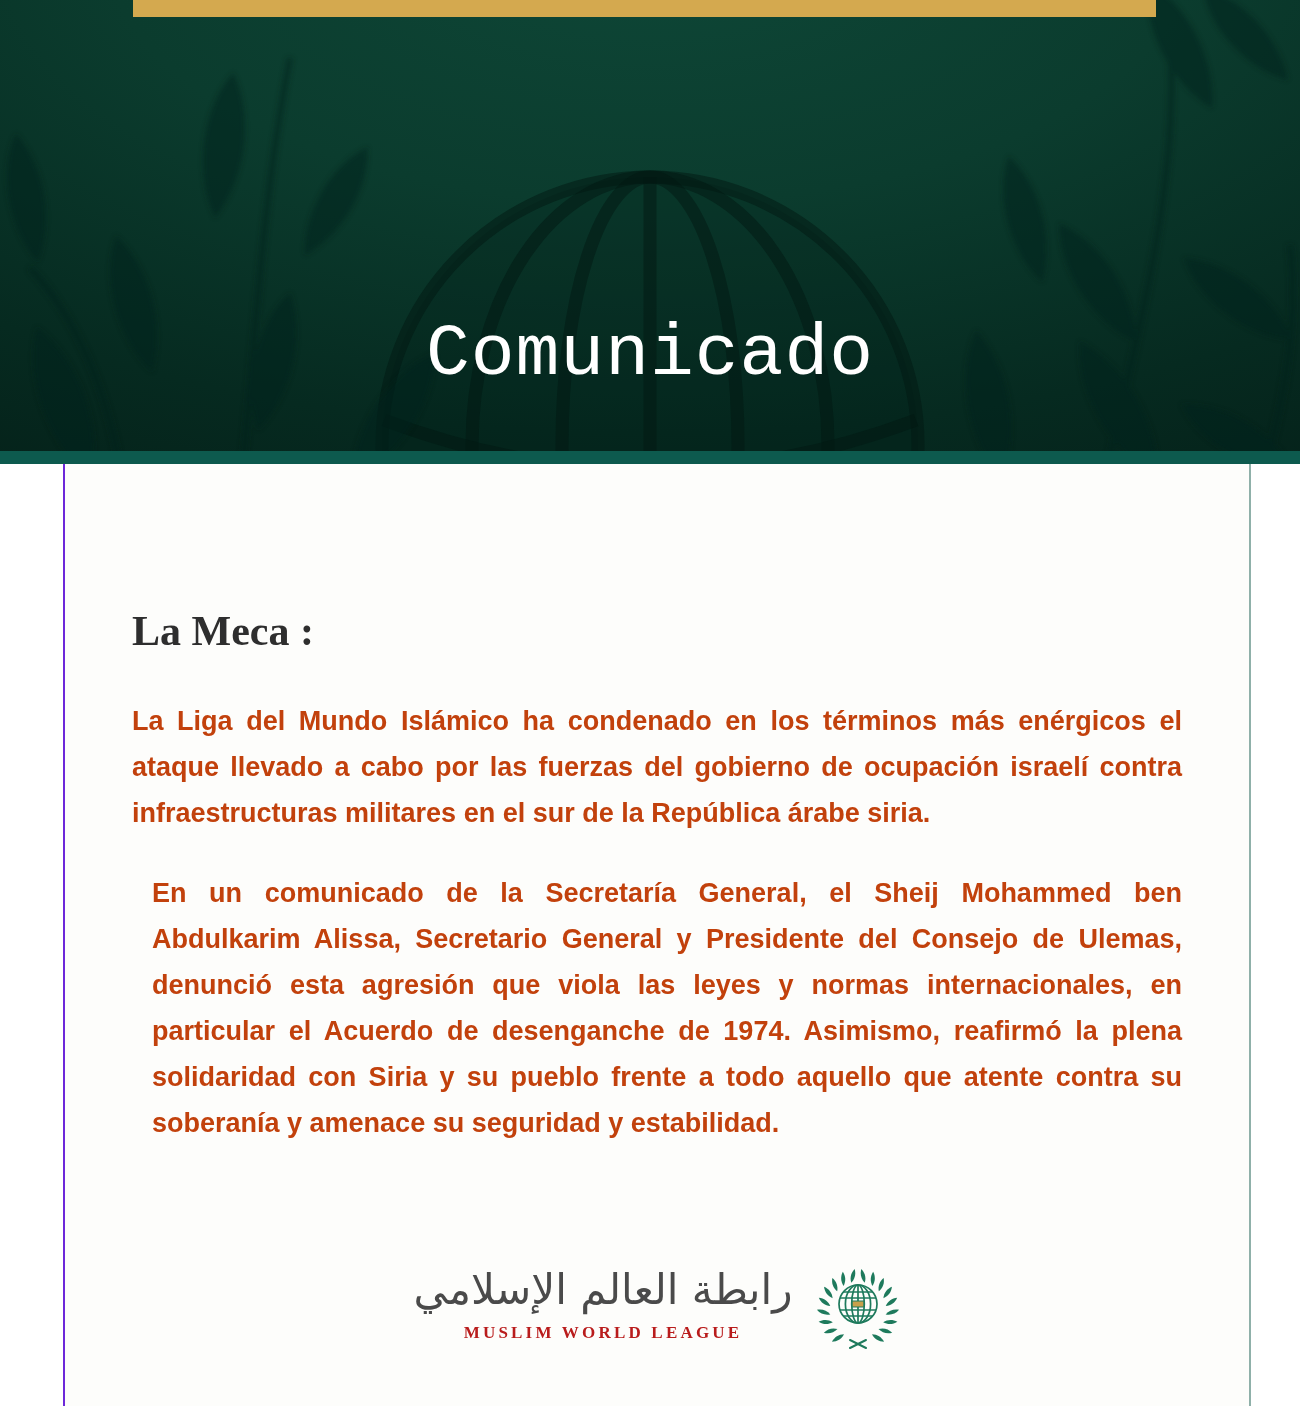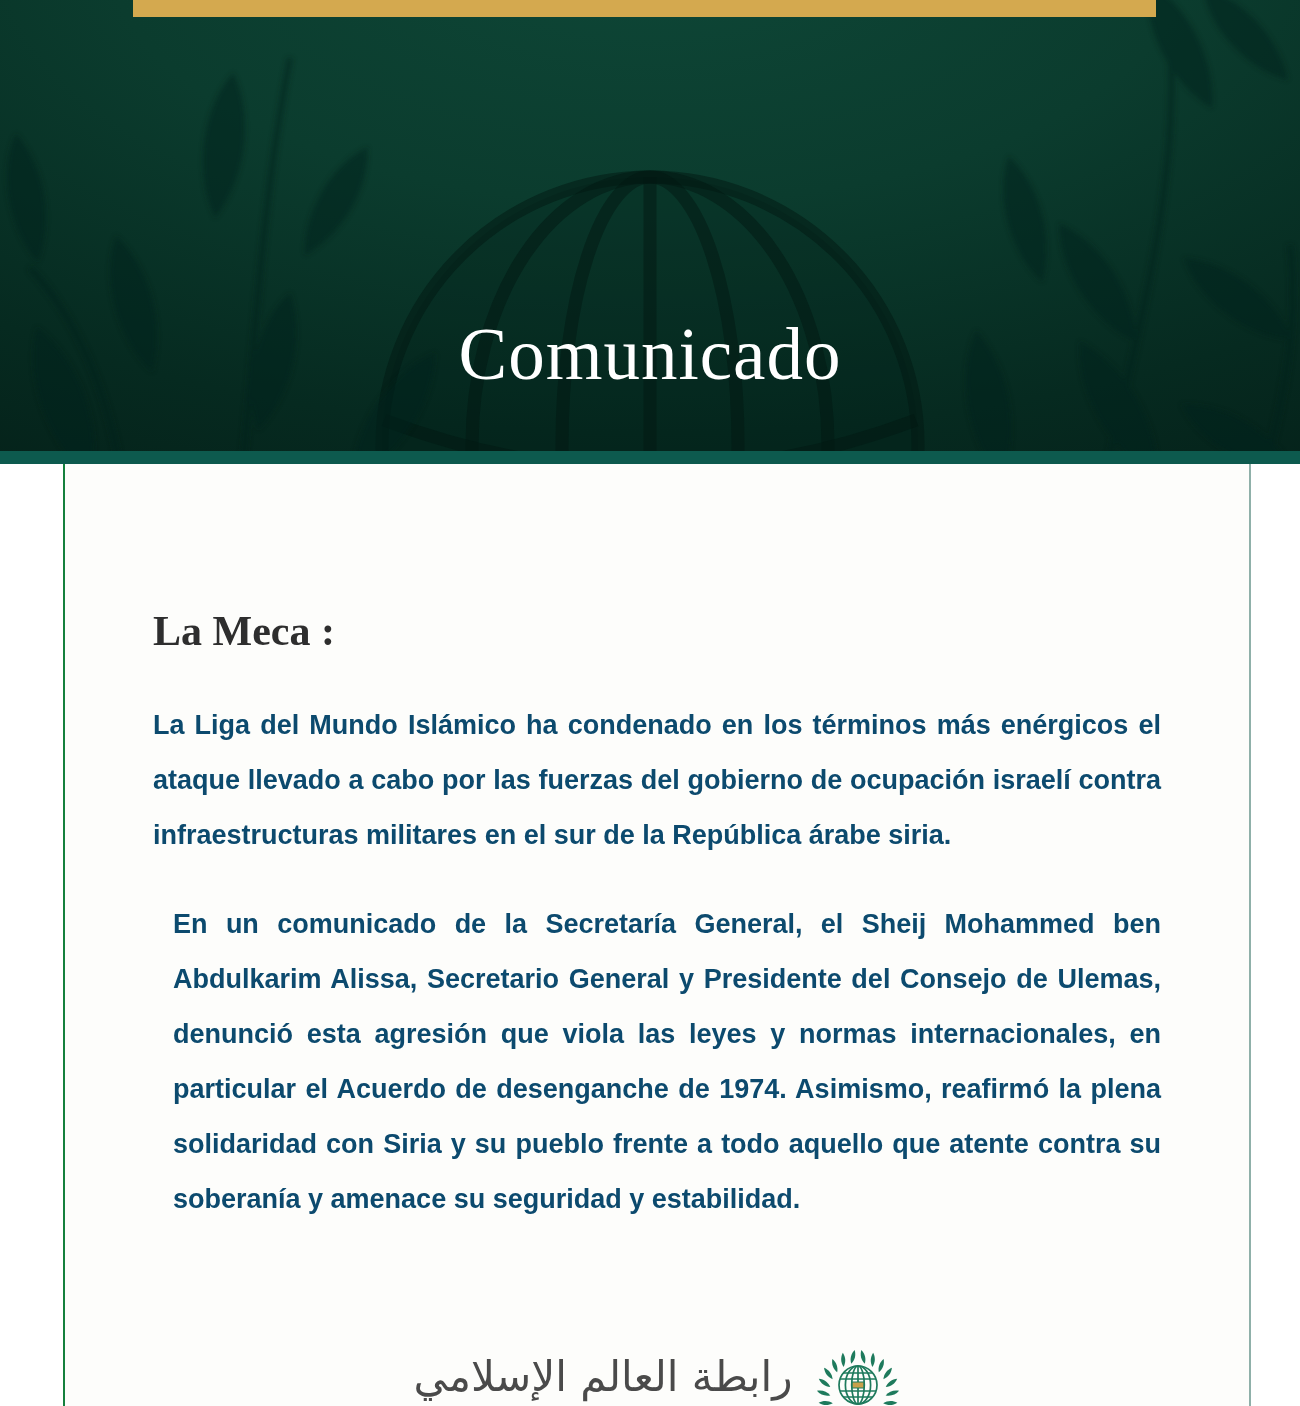--- a/index.html
+++ b/index.html
@@ -15,46 +15,46 @@
         #0e4737 0%, #0b3c2e 38%, #062a20 72%, #041e17 100%);
   }
   .header svg.decor{position:absolute;left:0;top:0;display:block;}
   .gold-bar{
     position:absolute;left:133px;top:0;width:1023px;height:17px;
     background:#d4a94f;
   }
   .page-title{
     position:absolute;left:0;right:0;top:318px;margin:0;
     text-align:center;color:#ffffff;font-weight:400;
-    font-family:Liberation Serif, serif;font-size:73px;line-height:1;
+    font-family:Liberation Mono, monospace;font-size:73px;line-height:1;
     letter-spacing:1px;
   }
   .divider-band{
     position:absolute;left:0;top:451px;width:1300px;height:13px;background:#0d5a4e;
   }
   
   .card{
     position:absolute;left:63px;top:464px;bottom:0;width:1188px;box-sizing:border-box;
-    background:#fdfdfb;border-left:2px solid #15803d;border-right:2px solid #8fb0a9;
-    padding:0 88px;
+    background:#fdfdfb;border-left:2px solid #6d28d9;border-right:2px solid #8fb0a9;
+    padding:0 67px;
   }
   .article-heading{
     margin:146px 0 0 0;
     font-family:"Liberation Serif",serif;font-weight:700;
     font-size:42px;line-height:1;color:#2e2e2e;
   }
   .body-par{
     margin:46px 0 0 0;
-    font-size:27px;line-height:55px;font-weight:600;color:#0c4a6e;
+    font-size:27px;line-height:46px;font-weight:600;color:#c2410c;
     text-align:justify;
   }
   .body-par + .body-par{margin-top:34px;margin-left:20px;}
   
   .logo-row{
-    margin-top:118px;display:flex;justify-content:center;align-items:center;gap:24px;
+    margin-top:118px;display:flex;justify-content:center;align-items:flex-start;gap:24px;
   }
   .logo-text{text-align:center;}
   .arabic{
     font-family:"DejaVu Sans",sans-serif;direction:rtl;
     font-size:42px;line-height:1.25;color:#4a4a4a;
   }
   .wordmark{
     margin-top:6px;
     font-family:"Liberation Serif",serif;font-weight:700;
     font-size:17px;letter-spacing:3.2px;color:#b91c1c;white-space:nowrap;

